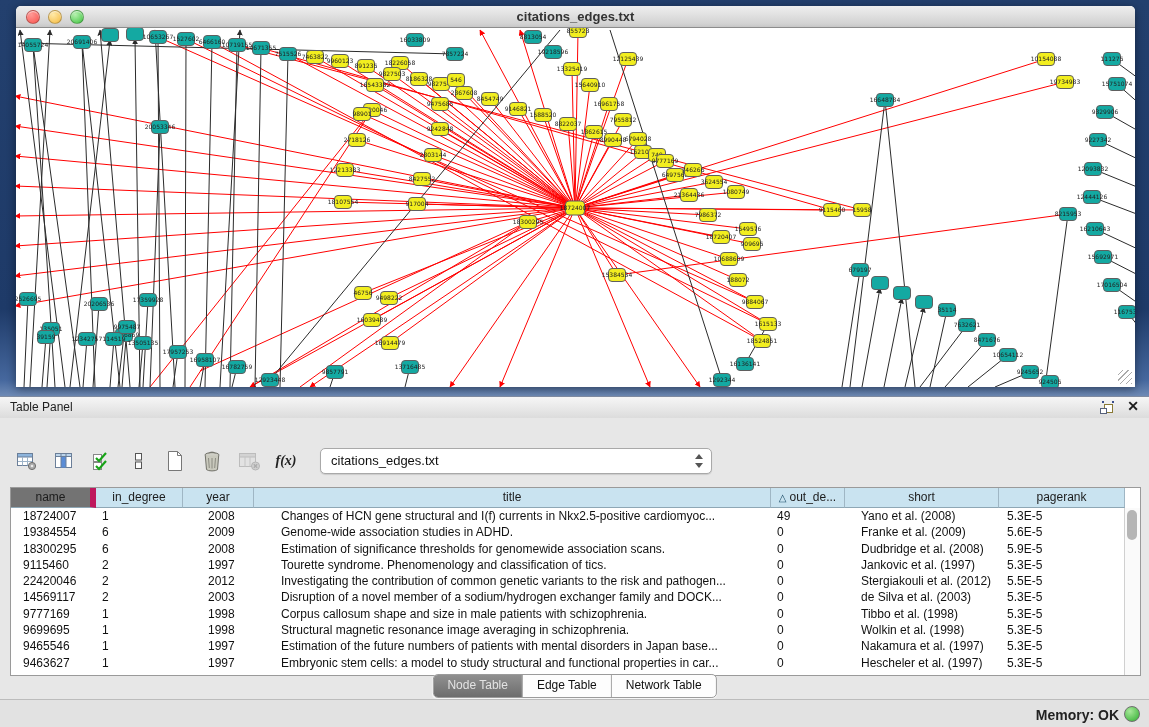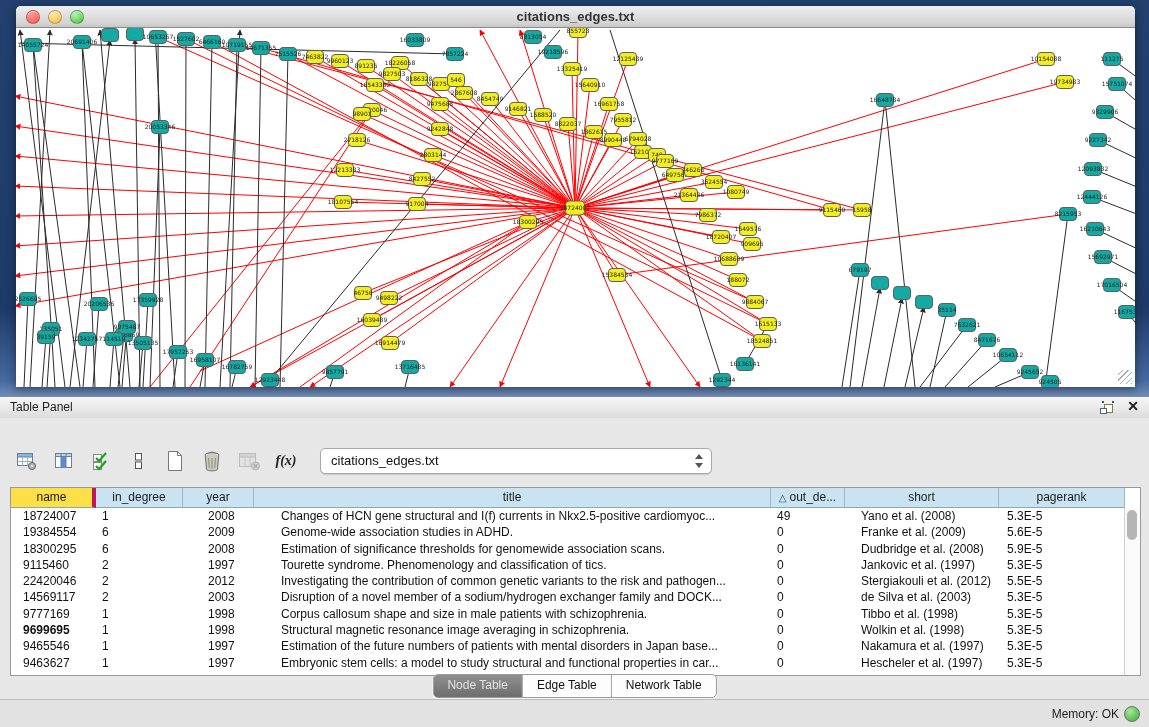--- a/index.html
+++ b/index.html
@@ -42,38 +42,38 @@
   .combo .step{position:absolute;right:7px;top:4px;width:9px;height:16px;}
   .combo .step:before,.combo .step:after{content:"";position:absolute;left:0;border-left:4.5px solid transparent;border-right:4.5px solid transparent;}
   .combo .step:before{top:1px;border-bottom:5px solid #555;}
   .combo .step:after{bottom:1px;border-top:5px solid #555;}
   
   .dtable{position:absolute;left:10px;top:69px;width:1129px;height:187px;background:#fff;
     border:1px solid #9a9a9a;font-size:12px;}
   .thead{display:flex;height:20px;}
   .th{box-sizing:border-box;height:20px;line-height:19px;text-align:center;color:#1c1c1c;
     background:#c9e3f0;border-right:1px solid #9fb6c4;border-bottom:1px solid #8ea7b5;overflow:hidden;white-space:nowrap;}
-  .th.key{background:#fde047;border-right:4px solid #be185d;}
+  .th.key{background:#737373;border-right:6px solid #be185d;}
   .th .sort{color:#1b4b66;font-size:10px;margin-right:3px;}
   .tbody{position:absolute;left:0;top:20px;right:15px;bottom:0;overflow:hidden;}
   .trow{display:flex;height:16.3px;line-height:16.3px;white-space:nowrap;color:#111;}
   .td{box-sizing:border-box;overflow:hidden;text-overflow:clip;}
   .vscroll{position:absolute;top:20px;right:0;bottom:0;width:15px;background:#fafafa;border-left:1px solid #d0d0d0;}
   .vthumb{position:absolute;top:2px;left:2px;width:10px;height:30px;border-radius:5px;background:#b5b5b5;}
   
   .tabs{position:absolute;left:50%;transform:translateX(-50%);top:256px;height:22px;display:flex;
     border:1px solid #9b9b9b;border-radius:5px;overflow:hidden;background:#fdfdfd;
     box-shadow:0 1px 1px rgba(255,255,255,.7);}
   .tab{padding:0 14px;font-size:12px;line-height:21px;color:#111;border-right:1px solid #a5a5a5;}
   .tab:last-child{border-right:none;}
   .tab.active{background:linear-gradient(180deg,#909090,#6d6d6d);color:#e3e3e3;}
   
   .statusbar{position:absolute;left:0;top:699px;width:1149px;height:28px;background:#e2e2e2;
     border-top:1px solid #bcbcbc;}
-  .mem{position:absolute;right:30px;top:7px;font-size:12px;color:#222;}
+  .mem{position:absolute;right:30px;top:7px;font-size:14px;color:#222;font-weight:bold;}
   .memdot{position:absolute;right:9px;top:6px;width:14px;height:14px;border-radius:50%;
     border:1px solid #6f6f6f;background:radial-gradient(circle at 35% 30%,#a8e89a,#2fae2f);}
 </style>
 </head>
 <body>
 
 <div class="desktop">
   <div class="netwin">
     <div class="titlebar">
       <span class="tl r"></span>
@@ -856,21 +856,21 @@
         <div class="trow">
           <div class="td" style="width: 85px; padding-left: 12px;">9777169</div>
           <div class="td" style="width: 87px; padding-left: 6px;">1</div>
           <div class="td" style="width: 71px; padding-left: 25px;">1998</div>
           <div class="td" style="width: 517px; padding-left: 27px;">Corpus callosum shape and size in male patients with schizophrenia.</div>
           <div class="td" style="width: 74px; padding-left: 6px;">0</div>
           <div class="td" style="width: 154px; padding-left: 16px;">Tibbo et al. (1998)</div>
           <div class="td" style="width: 126px; padding-left: 8px;">5.3E-5</div>
         </div>
         <div class="trow">
-          <div class="td" style="width: 85px; padding-left: 12px; font-weight: bold;">9699695</div>
+          <div class="td" style="width: 85px; padding-left: 12px;">9699695</div>
           <div class="td" style="width: 87px; padding-left: 6px;">1</div>
           <div class="td" style="width: 71px; padding-left: 25px;">1998</div>
           <div class="td" style="width: 517px; padding-left: 27px;">Structural magnetic resonance image averaging in schizophrenia.</div>
           <div class="td" style="width: 74px; padding-left: 6px;">0</div>
           <div class="td" style="width: 154px; padding-left: 16px;">Wolkin et al. (1998)</div>
           <div class="td" style="width: 126px; padding-left: 8px;">5.3E-5</div>
         </div>
         <div class="trow">
           <div class="td" style="width: 85px; padding-left: 12px;">9465546</div>
           <div class="td" style="width: 87px; padding-left: 6px;">1</div>

